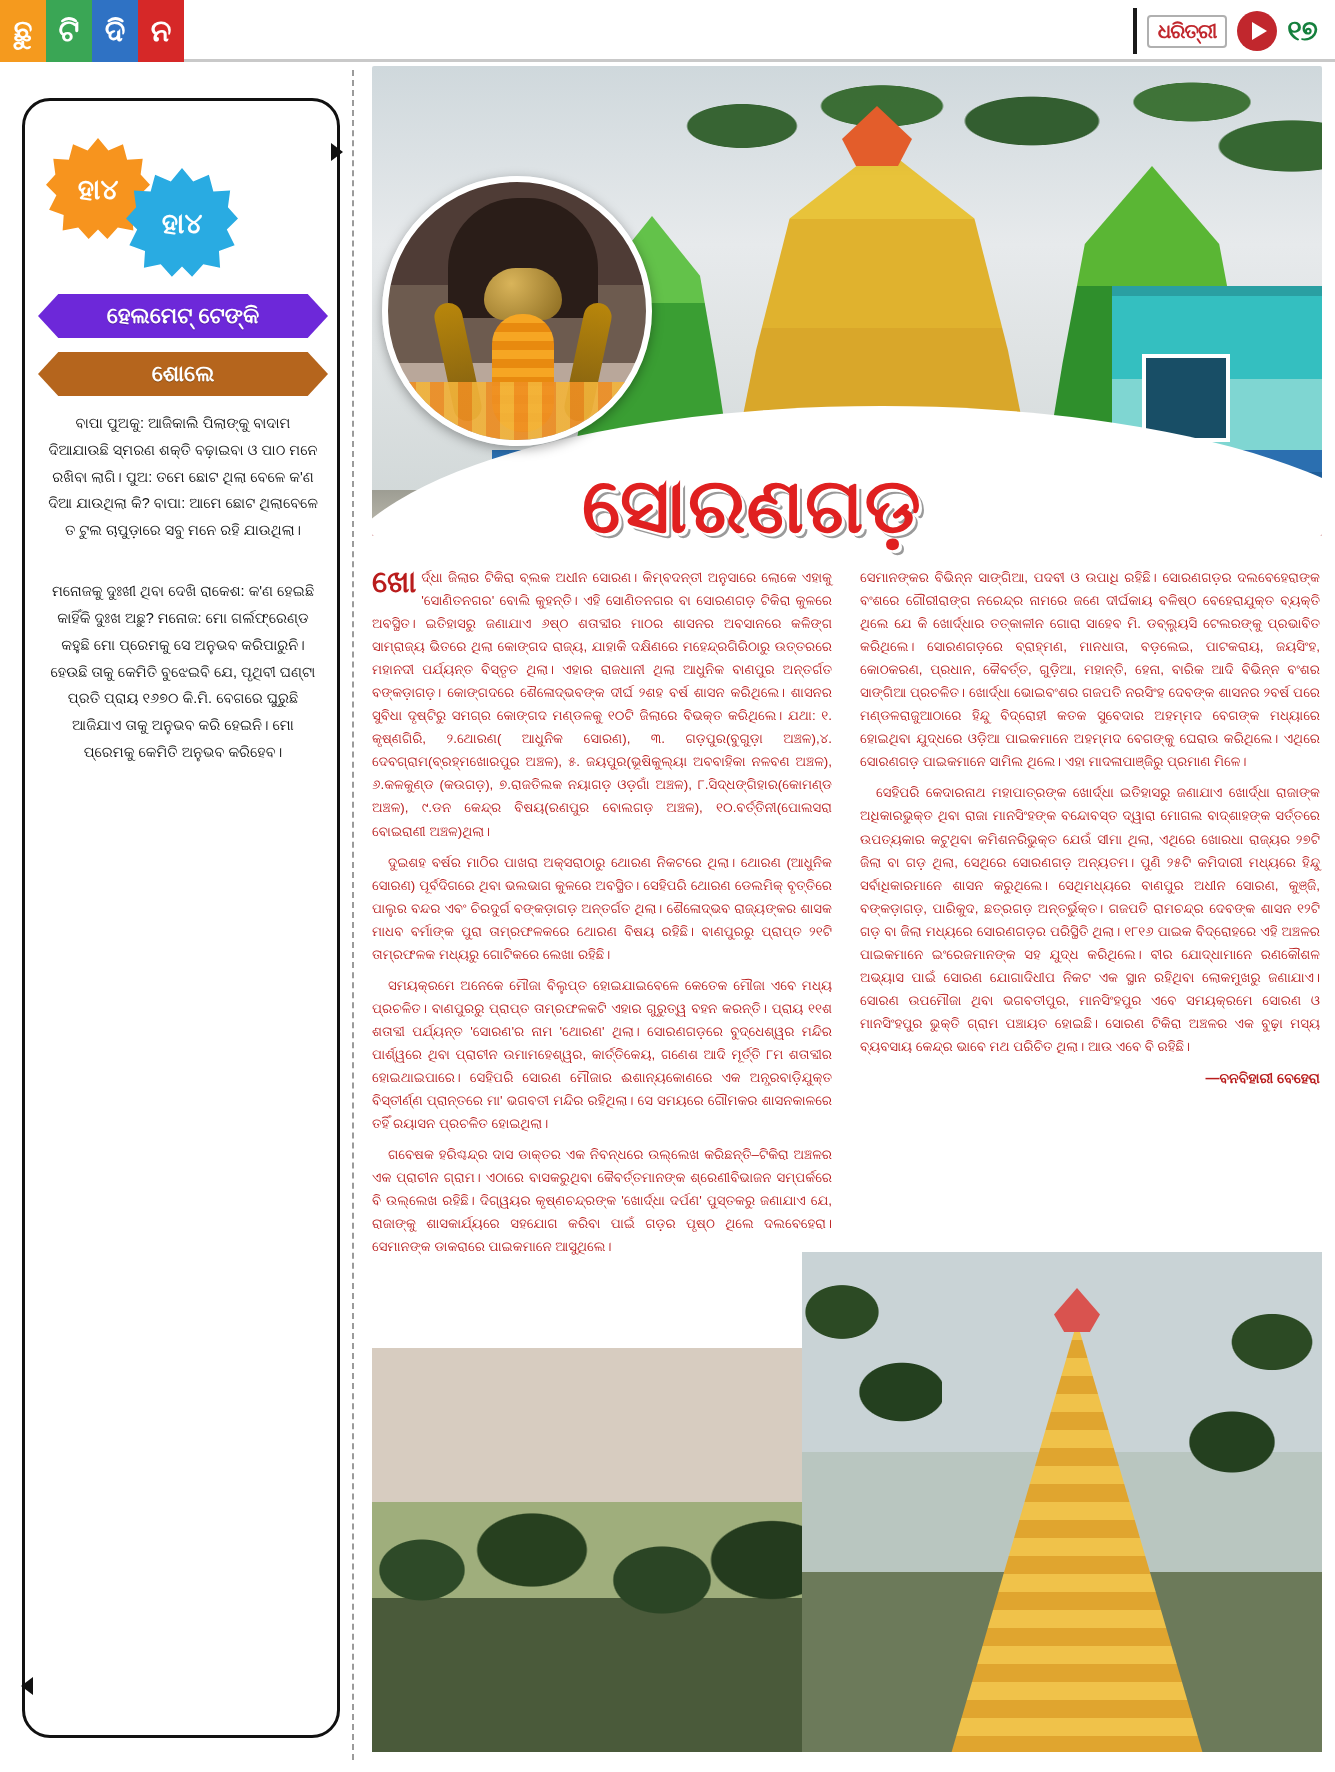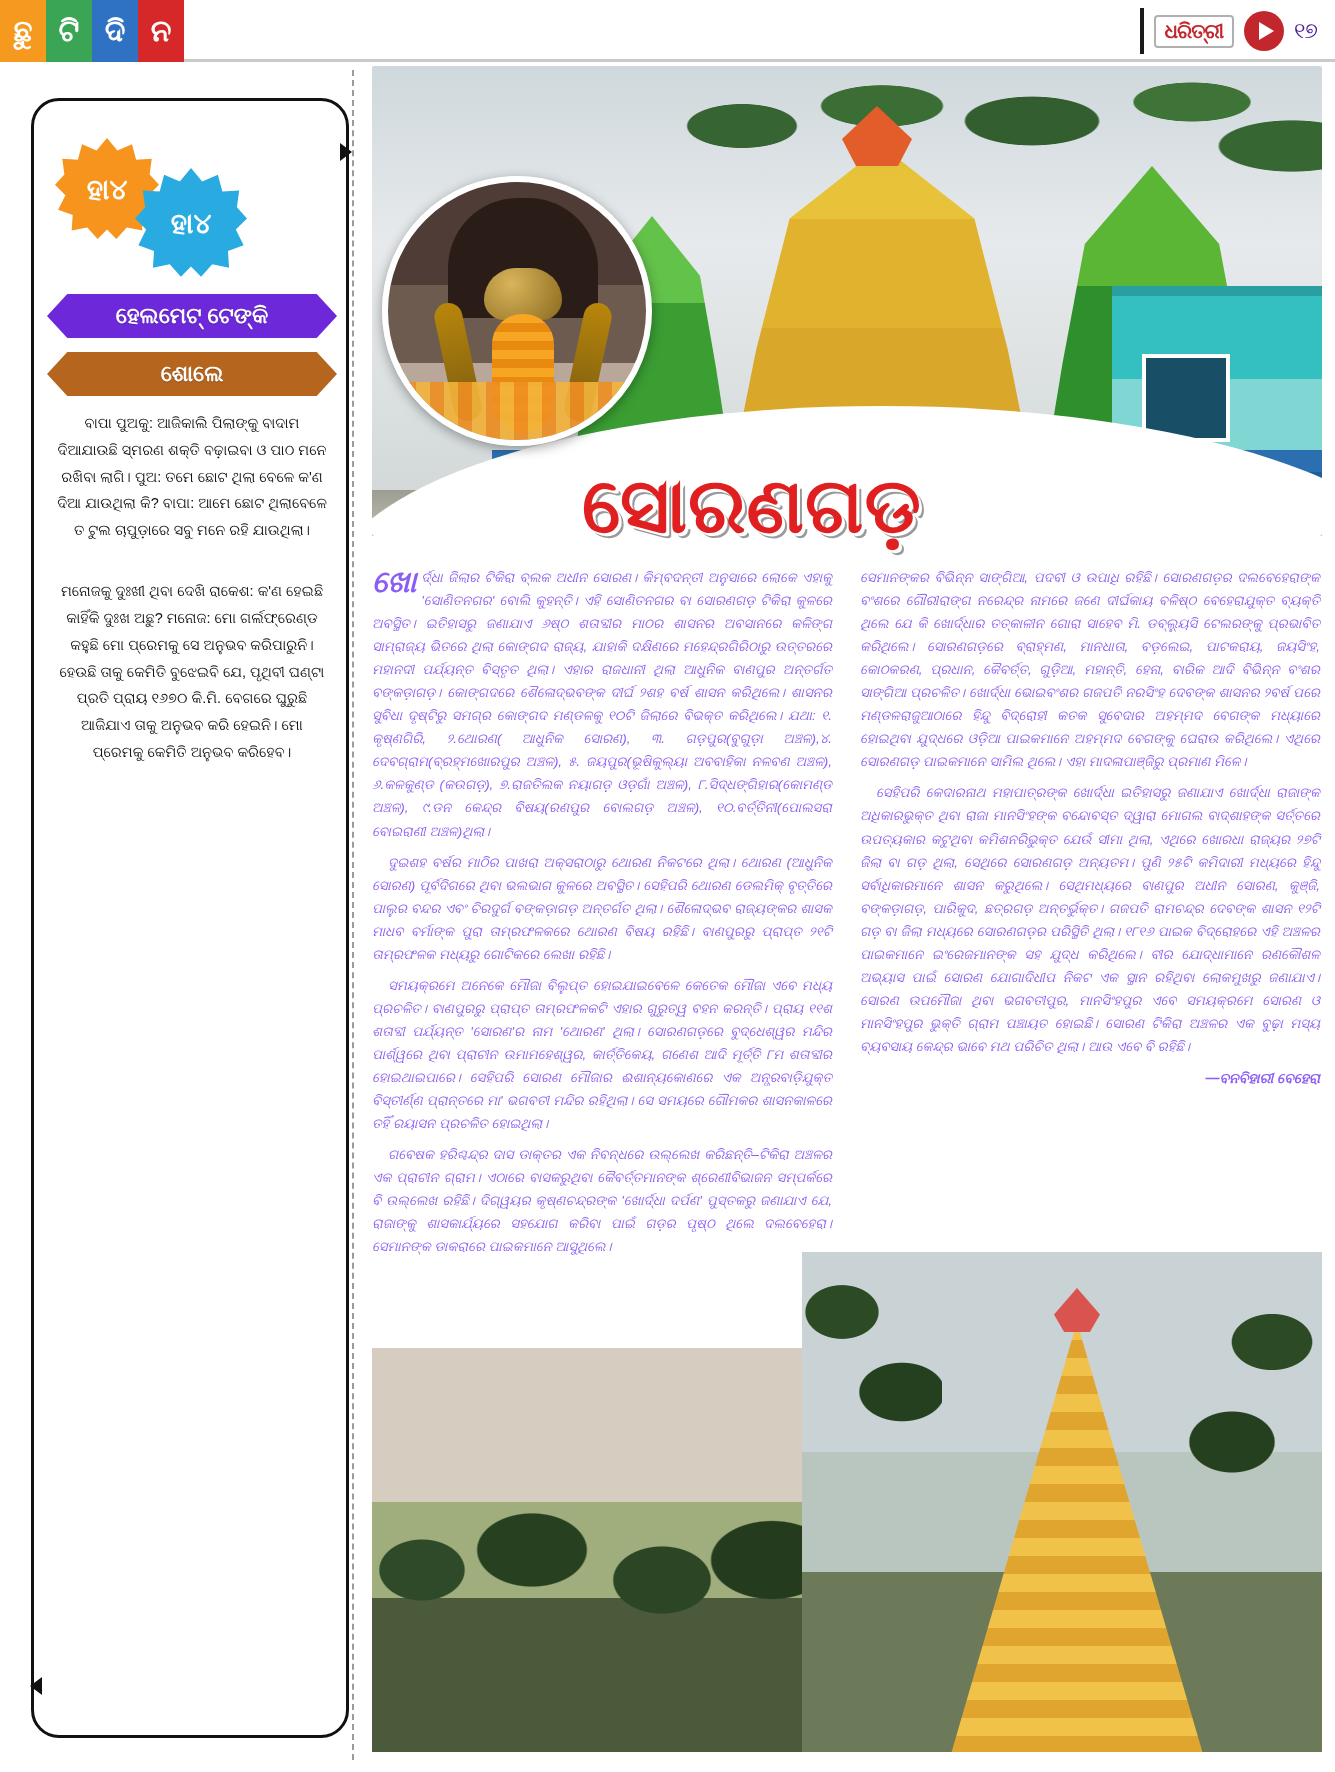--- a/index.html
+++ b/index.html
@@ -71,30 +71,30 @@
   }
   .play-circle::after {
     content: "";
     position: absolute;
     left: 15px; top: 11px;
     border-left: 15px solid #fff;
     border-top: 9px solid transparent;
     border-bottom: 9px solid transparent;
   }
   .page-number {
-    font-size: 22px;
-    font-weight: normal;
-    color: #4c1d95;
+    font-size: 28px;
+    font-weight: bold;
+    color: #15803d;
     letter-spacing: -1px;
   }
 
   
   .left-rail {
     position: absolute;
-    left: 25px;
+    left: 16px;
     top: 80px;
     width: 330px;
     height: 1672px;
   }
   .rail-frame {
     position: absolute;
     left: 6px; top: 18px;
     width: 318px; height: 1640px;
     border: 3px solid #111;
     border-radius: 28px;
@@ -369,23 +369,22 @@
     top: 500px; left: 0;
     width: 950px;
     height: 680px;
     display: flex;
     gap: 28px;
   }
   .col {
     width: 460px;
     font-size: 13.4px;
     line-height: 1.72;
-    color: #8b5cf6;
+    color: #b91c1c;
     text-align: justify;
-    font-style: italic;
   }
   .col p { margin: 0 0 8px 0; text-indent: 16px; }
   .col p.first { text-indent: 0; }
   .dropcap::first-letter {
     font-size: 30px;
     font-weight: bold;
     line-height: 0.9;
     float: left;
     padding: 2px 5px 0 0;
   }

